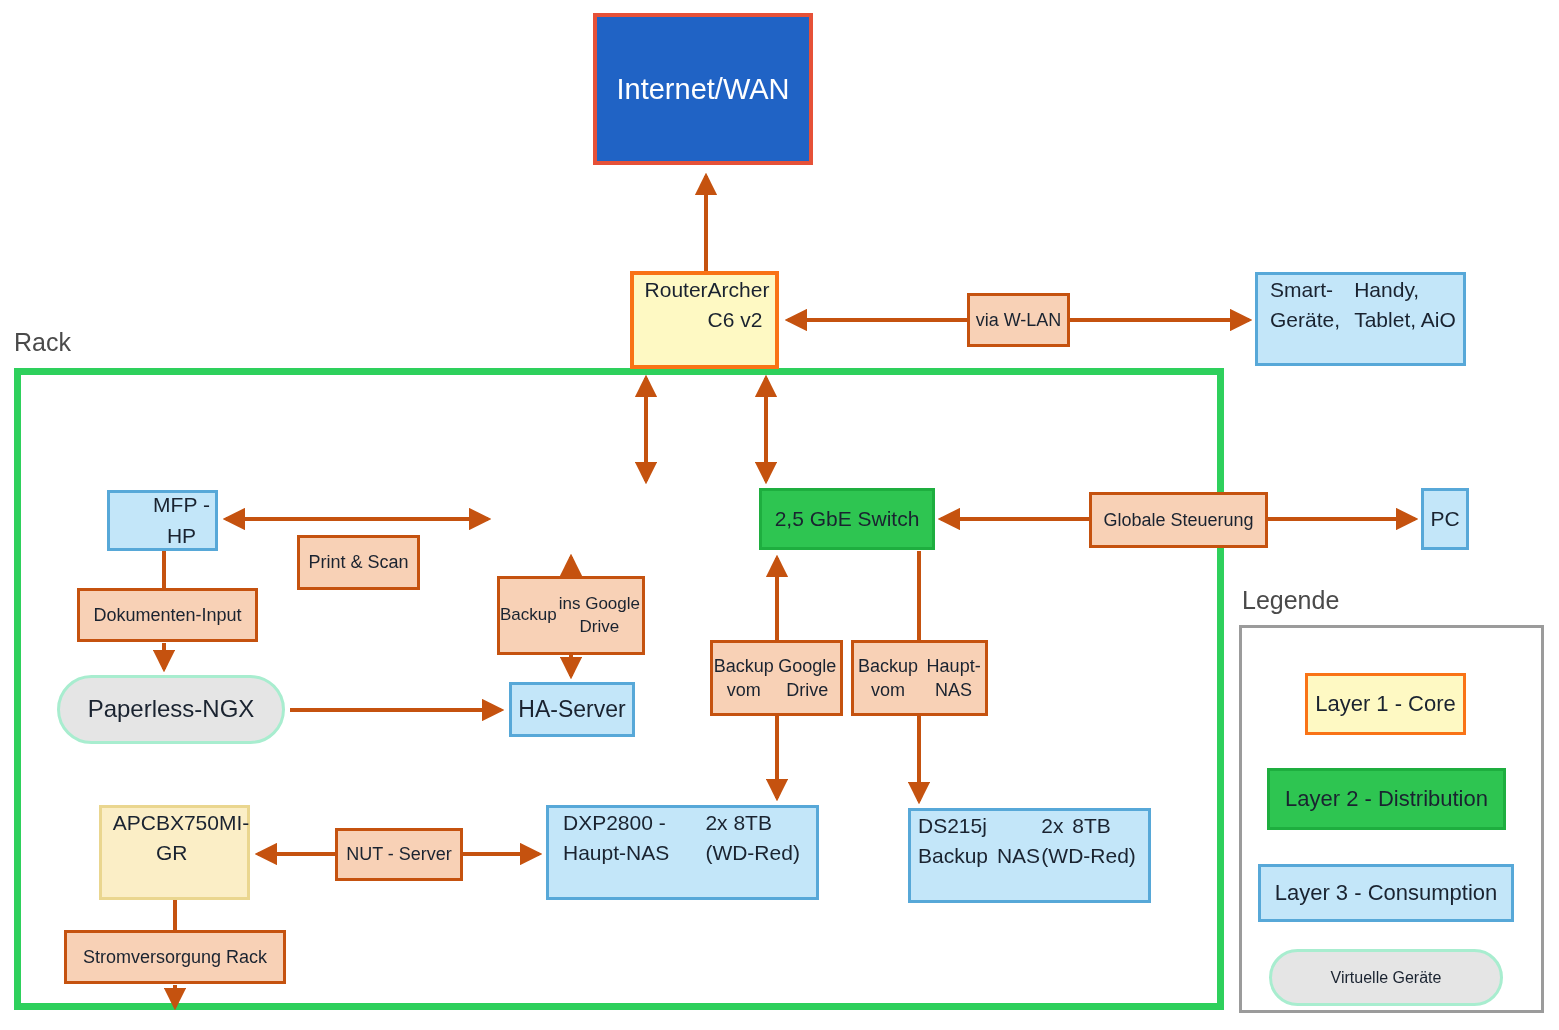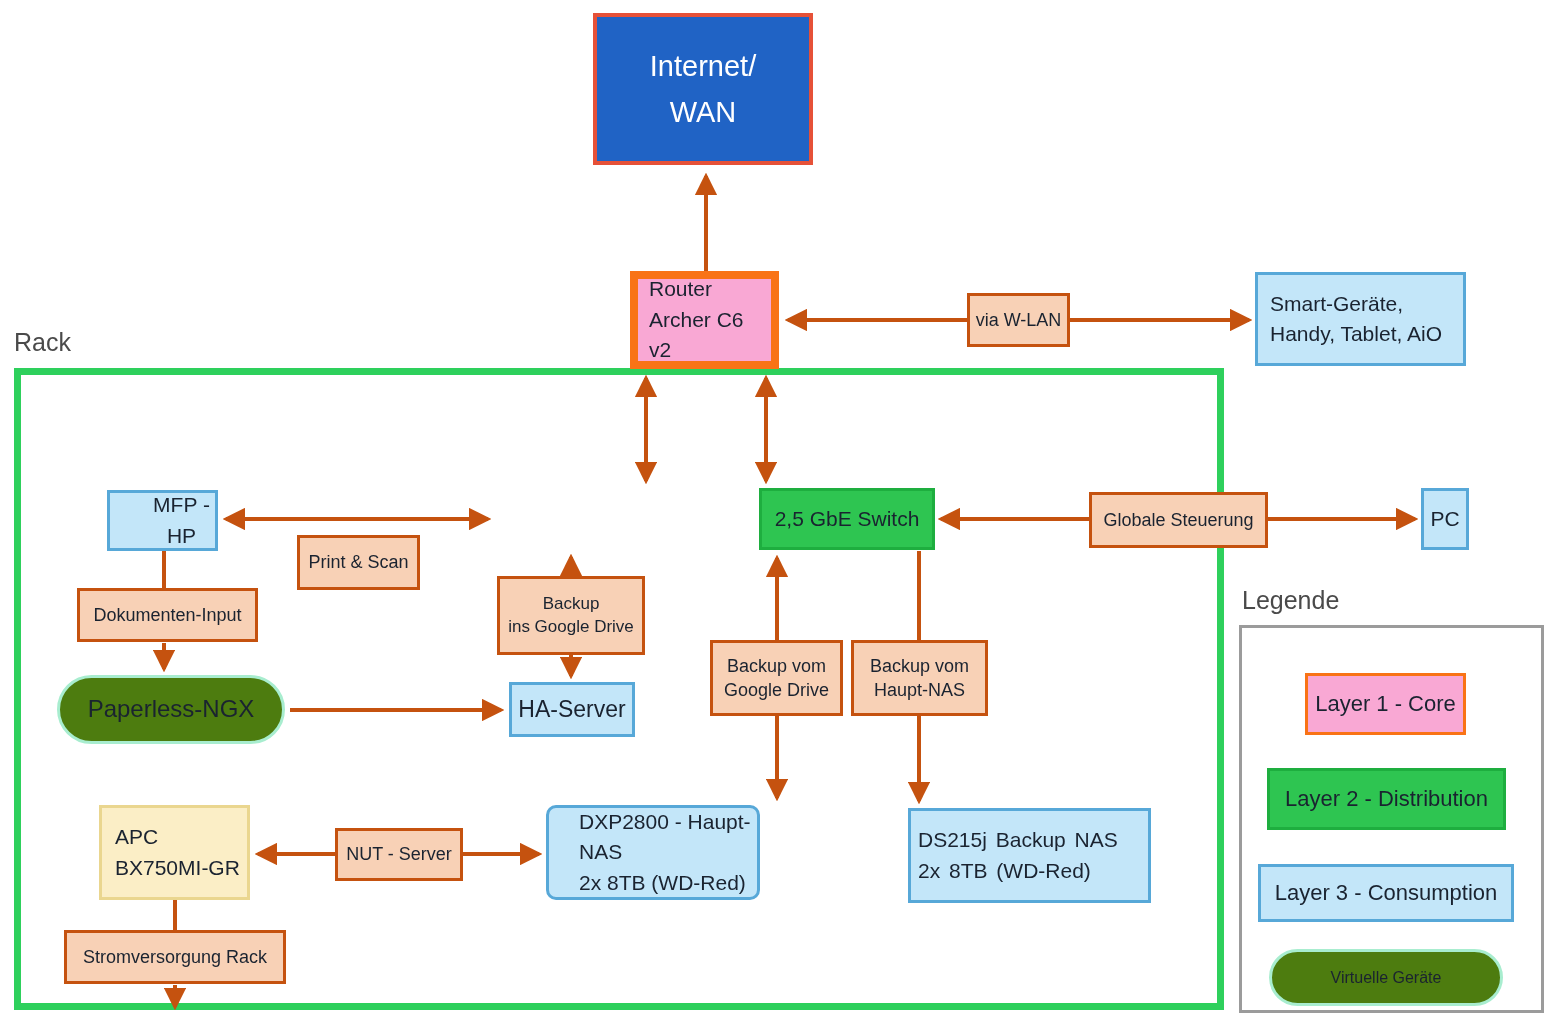--- a/index.html
+++ b/index.html
@@ -3,30 +3,30 @@
 <meta charset="utf-8">
 <style>
   html,body{margin:0;padding:0;background:#ffffff;}
   #canvas{
     position:relative;width:1559px;height:1030px;background:#ffffff;
     font-family:"Liberation Sans","DejaVu Sans",sans-serif;color:#1a2330;
     overflow:hidden;
   }
   .abs{position:absolute;box-sizing:border-box;}
   .node{
-    display:flex;flex-direction:column;align-items:center;justify-content:center;
+    display:flex;flex-direction:row;align-items:center;justify-content:center;
     text-align:center;z-index:3;line-height:1.45;
   }
   .node.left{align-items:flex-start;text-align:left;}
   
   .internet{background:#2063C5;border:4px solid #E65138;color:#ffffff;font-size:29px;line-height:1.6;}
-  .core{background:#f9a8d4;border:8px solid #f97316;font-size:21px;}
+  .core{background:#fef9c3;border:4px solid #f97316;font-size:21px;}
   .dist{background:#2EC551;border:3px solid #1EAE3F;font-size:21px;}
   .cons{background:#C3E6F9;border:3px solid #57A8D8;font-size:21px;}
-  .mint{background:#4d7c0f;border:3px solid #A8EDCF;border-radius:35px;font-size:24px;}
+  .mint{background:#e5e5e5;border:3px solid #A8EDCF;border-radius:35px;font-size:24px;}
   .ups{background:#FBEEC6;border:3px solid #EAD68F;font-size:21px;}
   .lbl{background:#F8D1B6;border:3px solid #C5520F;font-size:18px;line-height:1.35;}
   .container-title{font-size:25px;color:#4a4a4a;z-index:3;}
   .rack-box{border:7px solid #2ED05C;background:transparent;z-index:1;}
   .legend-box{border:3px solid #9B9B9B;background:#ffffff;z-index:2;}
   svg.wires{position:absolute;left:0;top:0;z-index:2;}
   .pad10{padding-left:11px;padding-right:6px;}
 </style>
 </head>
 <body>
@@ -133,21 +133,21 @@
 
   <div class="abs node ups left" style="left:99px;top:805px;width:151px;height:95px;padding-left:13px;">
     <span>APC</span>
     <span>BX750MI-GR</span>
   </div>
 
   <div class="abs node lbl" style="left:335px;top:828px;width:128px;height:53px;">
     <span>NUT - Server</span>
   </div>
 
-  <div class="abs node cons left" style="left:546px;top:805px;width:214px;height:95px;padding-left:30px;border-radius:10px;">
+  <div class="abs node cons left" style="left:546px;top:805px;width:273px;height:95px;padding-left:14px;">
     <span>DXP2800 - Haupt-NAS</span>
     <span>2x 8TB (WD-Red)</span>
   </div>
 
   <div class="abs node cons left" style="left:908px;top:808px;width:243px;height:95px;padding-left:7px;word-spacing:3px;">
     <span>DS215j Backup NAS</span>
     <span>2x 8TB (WD-Red)</span>
   </div>
 
   <div class="abs node lbl" style="left:64px;top:930px;width:222px;height:54px;">

